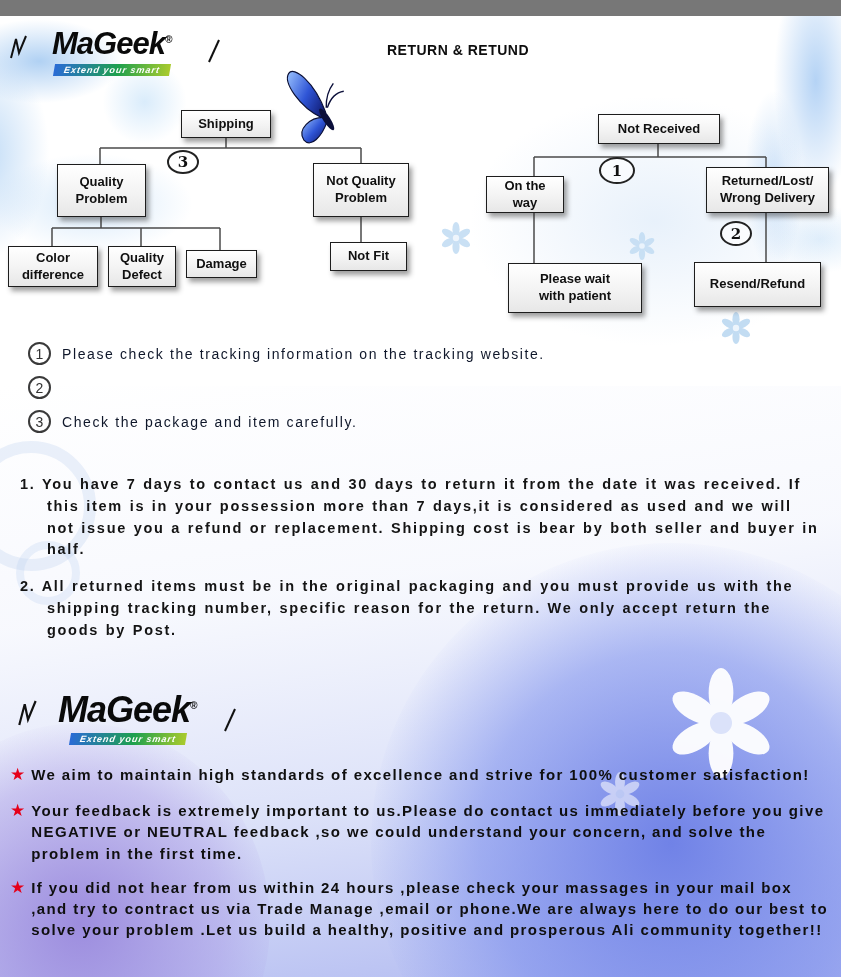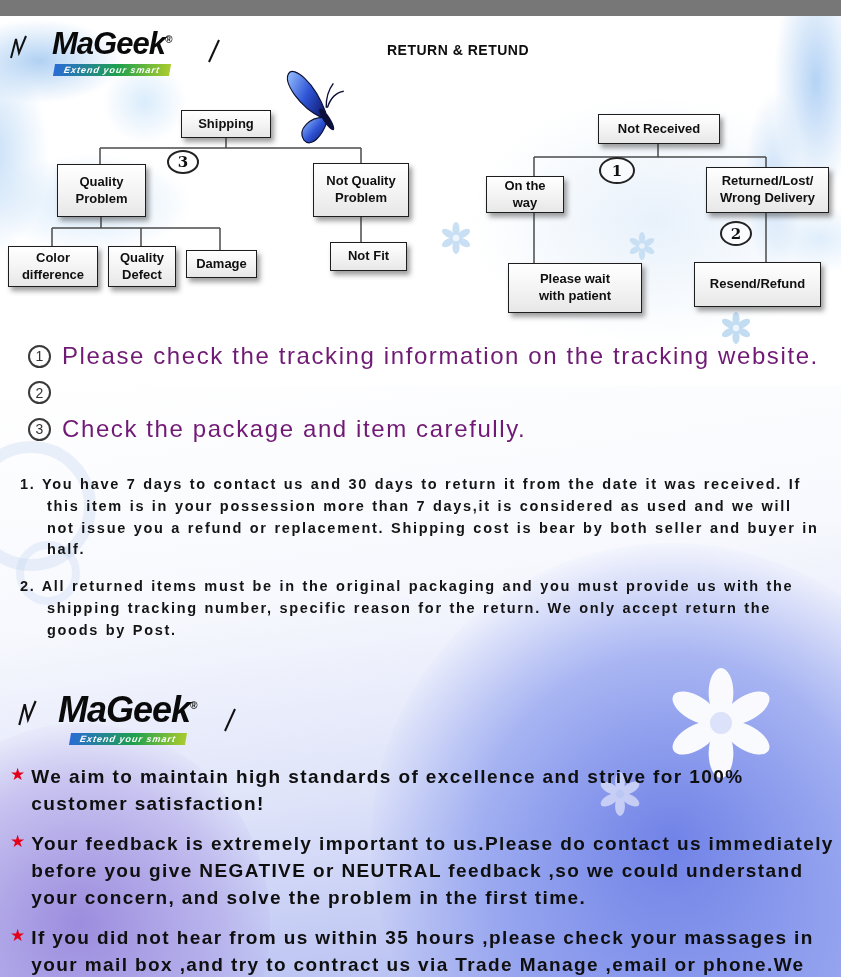--- a/index.html
+++ b/index.html
@@ -99,34 +99,34 @@
   }
   
   .steps { position:absolute; left:28px; top:326px; width:800px; z-index:2; }
   .step { display:flex; align-items:center; margin-bottom:11px; }
   .step-num {
     flex:none; width:23px; height:23px; margin-right:11px;
     border:2px solid #3a3a3a; border-radius:50%;
     display:flex; align-items:center; justify-content:center;
     font-size:14px; font-weight:400; color:#333;
   }
-  .step-text { font-size:24px; letter-spacing:1.6px; color:#701a75; white-space:nowrap; }
+  .step-text { font-size:14px; letter-spacing:1.6px; color:#0f172a; white-space:nowrap; }
   
   .policies { position:absolute; left:20px; top:458px; width:802px; z-index:2; }
   .policies p {
     font-weight:700; font-size:14.5px; letter-spacing:1.7px; word-spacing:1px;
     line-height:1.5; color:#141414;
     padding-left:27px; text-indent:-27px; margin-bottom:15px;
   }
   
   .points { position:absolute; left:10px; top:748px; width:824px; z-index:2; }
   .point { display:flex; align-items:flex-start; margin-bottom:13px; }
   .star { flex:none; color:#e50019; font-size:17px; line-height:1.35; margin-right:6px; }
   .point p {
-    font-weight:700; font-size:19px; letter-spacing:1.4px; line-height:1.42; color:#0f0f0f;
+    font-weight:700; font-size:15px; letter-spacing:1.4px; line-height:1.42; color:#0f0f0f;
   }
 </style>
 </head>
 <body>
 
 <div class="page">
 
   <div class="deco bg-bottom"></div>
   <div class="deco bg-br"></div>
   <div class="deco bg-bl"></div>
@@ -294,17 +294,17 @@
     <div class="point">
       <span class="star">★</span>
       <p>We aim to maintain high standards of excellence and strive  for 100% customer satisfaction!</p>
     </div>
     <div class="point">
       <span class="star">★</span>
       <p>Your feedback is extremely important to us.Please do contact us immediately before you give NEGATIVE or NEUTRAL feedback ,so  we could understand your concern, and solve the problem in the first time.</p>
     </div>
     <div class="point">
       <span class="star">★</span>
-      <p>If you did not hear from us within 35 hours ,please check your massages in your mail box ,and try to contract us via Trade Manage ,email or phone.We are always here to do our best to solve your problem .Let us build a healthy, positive and prosperous Ali community together!!</p>
+      <p>If you did not hear from us within 24 hours ,please check your massages in your mail box ,and try to contract us via Trade Manage ,email or phone.We are always here to do our best to solve your problem .Let us build a healthy, positive and prosperous Ali community together!!</p>
     </div>
   </div>
 
 </div>
 
 </body></html>

